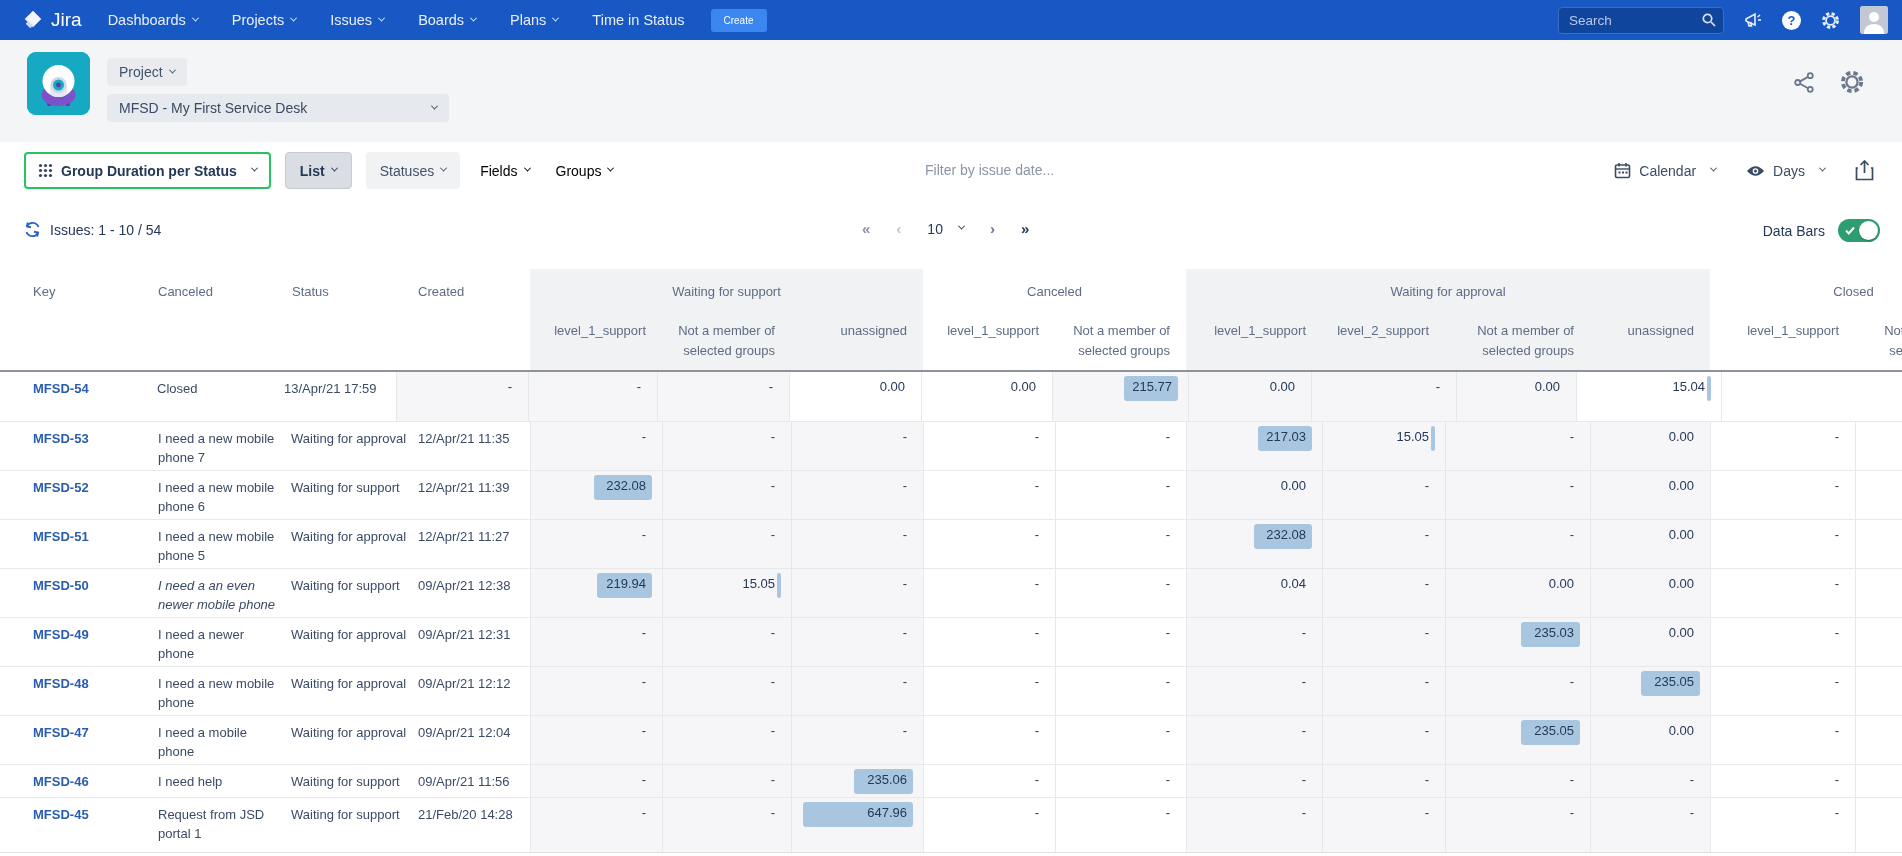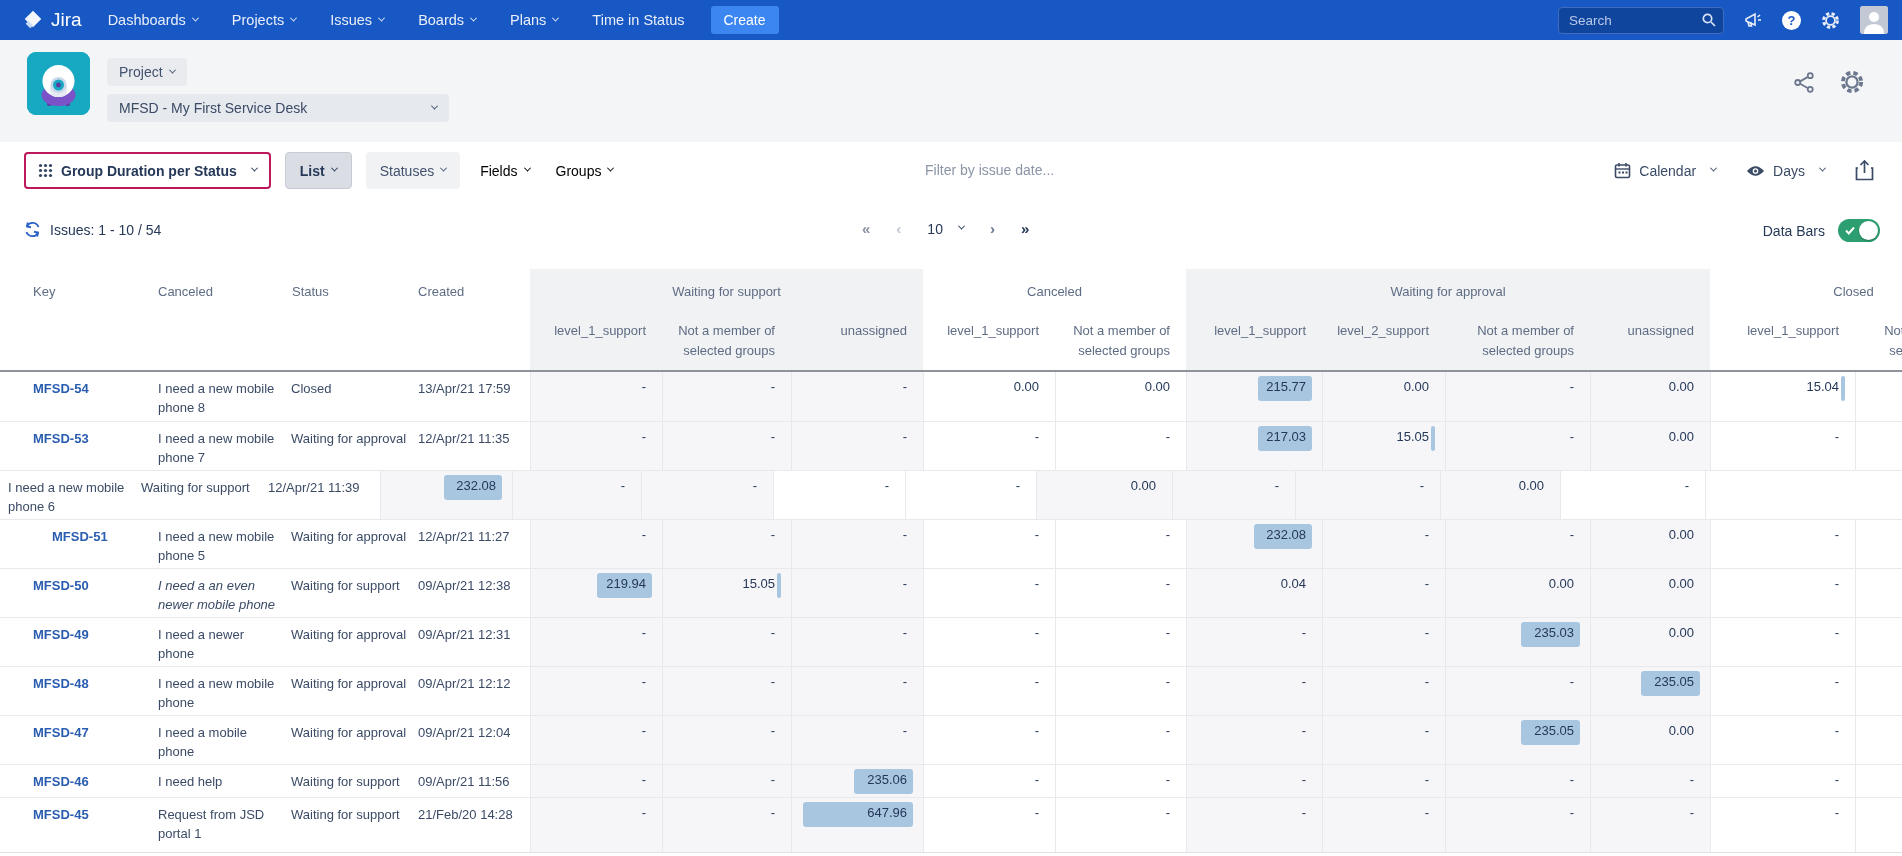--- a/index.html
+++ b/index.html
@@ -12,21 +12,21 @@
     transform:rotate(45deg) translate(-1px,-1px); margin-left:7px; margin-bottom:2px; }
   .chev.sm { width:5px; height:5px; border-width:1.6px; }
 
   
   .nav { position:absolute; left:0; top:0; width:1902px; height:40px;
     background:#1758C4; display:flex; align-items:center; padding:0 14px; }
   .nav-logo { display:flex; align-items:center; gap:7px; color:#fff;
     font-size:19px; margin-left:8px; margin-right:26px; }
   .nav-menu { display:flex; align-items:center; gap:34px; }
   .nav-item { color:#E9EEF8; font-size:14.5px; cursor:pointer; white-space:nowrap; display:flex; align-items:center; }
-  .create-btn { margin-left:26px; background:#3C86F2; color:#fff; font-size:14px;
+  .create-btn { margin-left:26px; background:#3C86F2; color:#fff; font-size:10px;
     padding:6px 13px; border-radius:3px; border:none; cursor:pointer; }
   .nav-right { margin-left:auto; display:flex; align-items:center; gap:19px; }
   .searchbox { position:relative; width:166px; height:27px; }
   .searchbox input { width:100%; height:100%; background:#10459D; border:1px solid #3E6CC0;
     border-radius:4px; color:#D9E3F7; font-size:13.5px; padding:0 28px 0 10px; outline:none; }
   .searchbox input::placeholder { color:#B9C9E8; }
   .searchbox .mag { position:absolute; right:7px; top:5px; }
   .help-badge { width:19px; height:19px; border-radius:50%; background:#fff; color:#1758C4;
     font-size:13px; font-weight:bold; display:flex; align-items:center; justify-content:center; cursor:pointer; }
   .nav-avatar { width:28px; height:28px; border-radius:3px; background:#C3C9D4; overflow:hidden; cursor:pointer; }
@@ -42,21 +42,21 @@
     background:#E6E9ED; border-radius:4px; font-size:14px; color:#3B4B66;
     display:flex; align-items:center; padding:0 12px; cursor:pointer; }
   .proj-select .chev { margin-left:auto; }
   .band-icon { position:absolute; cursor:pointer; color:#6B778C; }
 
   
   .tbar { position:absolute; left:0; top:152px; width:1902px; height:40px; }
   .tbar-left { position:absolute; left:24px; top:0; display:flex; align-items:center; gap:14px; }
   .btn { display:flex; align-items:center; height:37px; border-radius:4px;
     font-size:14px; cursor:pointer; font-family:inherit; white-space:nowrap; }
-  .btn-outline { border:2px solid #be185d; background:#fff; font-weight:bold;
+  .btn-outline { border:2px solid #22c55e; background:#fff; font-weight:bold;
     color:#253858; padding:0 12px; gap:8px; }
   .btn-gray { background:#DADDE3; border:1px solid #C6CBD3; font-weight:bold;
     color:#253858; padding:0 14px; }
   .btn-light { background:#F1F2F4; border:none; color:#42526E; padding:0 14px; }
   .btn-plain { background:transparent; border:none; color:#000000; padding:0 6px; }
   .filter-ph { position:absolute; left:925px; top:10px; font-size:14px; color:#8A94A6; cursor:text; }
   .tbar-right { position:absolute; right:28px; top:0; height:37px; display:flex;
     align-items:center; gap:30px; color:#3B4B66; font-size:14px; }
   .tbar-right .grp { display:flex; align-items:center; gap:8px; cursor:pointer; }
 
@@ -317,21 +317,20 @@
           <div class="hglabel">Closed</div>
           <div class="hcols">
             <div class="hcol" style="width: 145px;">level_1_support</div>
             <div class="hcol" style="width: 142px;">Not a member of selected groups</div>
           </div>
         </div>
       </div>
       <div class="tbody">
         <div class="trow" style="height: 49px;">
           <div class="cell keycell" style="width: 150px; padding-left: 33px;"><a>MFSD-54</a></div>
-          <div class="cell" style="width: 134px;">I need a new mobile phone 8</div>
           <div class="cell statuscell" style="width: 126px; padding-left: 7px;">Closed</div>
           <div class="cell createdcell" style="width: 120px;">13/Apr/21 17:59</div>
           <div class="dcell shaded" style="width: 132px;"><span class="dval">-</span></div>
           <div class="dcell shaded" style="width: 129px;"><span class="dval">-</span></div>
           <div class="dcell shaded" style="width: 132px;"><span class="dval">-</span></div>
           <div class="dcell" style="width: 132px;"><span class="dval">0.00</span></div>
           <div class="dcell" style="width: 131px;"><span class="dval">0.00</span></div>
           <div class="dcell shaded" style="width: 136px;"><div class="dbar" style="width: 53.9425px; background: rgb(169, 198, 225);"></div><span class="dval">215.77</span></div>
           <div class="dcell shaded" style="width: 123px;"><span class="dval">0.00</span></div>
           <div class="dcell shaded" style="width: 145px;"><span class="dval">-</span></div>
@@ -350,37 +349,38 @@
           <div class="dcell" style="width: 132px;"><span class="dval">-</span></div>
           <div class="dcell" style="width: 131px;"><span class="dval">-</span></div>
           <div class="dcell shaded" style="width: 136px;"><div class="dbar" style="width: 54.2575px; background: rgb(169, 198, 225);"></div><span class="dval">217.03</span></div>
           <div class="dcell shaded" style="width: 123px;"><div class="dbar" style="width: 3.7625px; background: rgb(169, 198, 225);"></div><span class="dval">15.05</span></div>
           <div class="dcell shaded" style="width: 145px;"><span class="dval">-</span></div>
           <div class="dcell shaded" style="width: 120px;"><span class="dval">0.00</span></div>
           <div class="dcell" style="width: 145px;"><span class="dval">-</span></div>
           <div class="dcell" style="width: 142px;"></div>
         </div>
         <div class="trow" style="height: 49px;">
+          <div class="cell keycell" style="width: 150px; padding-left: 33px;"><a>MFSD-52</a></div>
           <div class="cell" style="width: 134px;">I need a new mobile phone 6</div>
           <div class="cell statuscell" style="width: 126px; padding-left: 7px;">Waiting for support</div>
           <div class="cell createdcell" style="width: 120px;">12/Apr/21 11:39</div>
           <div class="dcell shaded" style="width: 132px;"><div class="dbar" style="width: 58.02px; background: rgb(169, 198, 225);"></div><span class="dval">232.08</span></div>
           <div class="dcell shaded" style="width: 129px;"><span class="dval">-</span></div>
           <div class="dcell shaded" style="width: 132px;"><span class="dval">-</span></div>
           <div class="dcell" style="width: 132px;"><span class="dval">-</span></div>
           <div class="dcell" style="width: 131px;"><span class="dval">-</span></div>
           <div class="dcell shaded" style="width: 136px;"><span class="dval">0.00</span></div>
           <div class="dcell shaded" style="width: 123px;"><span class="dval">-</span></div>
           <div class="dcell shaded" style="width: 145px;"><span class="dval">-</span></div>
           <div class="dcell shaded" style="width: 120px;"><span class="dval">0.00</span></div>
           <div class="dcell" style="width: 145px;"><span class="dval">-</span></div>
           <div class="dcell" style="width: 142px;"></div>
         </div>
         <div class="trow" style="height: 49px;">
-          <div class="cell keycell" style="width: 150px; padding-left: 52px;"><a>MFSD-51</a></div>
+          <div class="cell keycell" style="width: 150px; padding-left: 33px;"><a>MFSD-51</a></div>
           <div class="cell" style="width: 134px;">I need a new mobile phone 5</div>
           <div class="cell statuscell" style="width: 126px; padding-left: 7px;">Waiting for approval</div>
           <div class="cell createdcell" style="width: 120px;">12/Apr/21 11:27</div>
           <div class="dcell shaded" style="width: 132px;"><span class="dval">-</span></div>
           <div class="dcell shaded" style="width: 129px;"><span class="dval">-</span></div>
           <div class="dcell shaded" style="width: 132px;"><span class="dval">-</span></div>
           <div class="dcell" style="width: 132px;"><span class="dval">-</span></div>
           <div class="dcell" style="width: 131px;"><span class="dval">-</span></div>
           <div class="dcell shaded" style="width: 136px;"><div class="dbar" style="width: 58.02px; background: rgb(169, 198, 225);"></div><span class="dval">232.08</span></div>
           <div class="dcell shaded" style="width: 123px;"><span class="dval">-</span></div>

